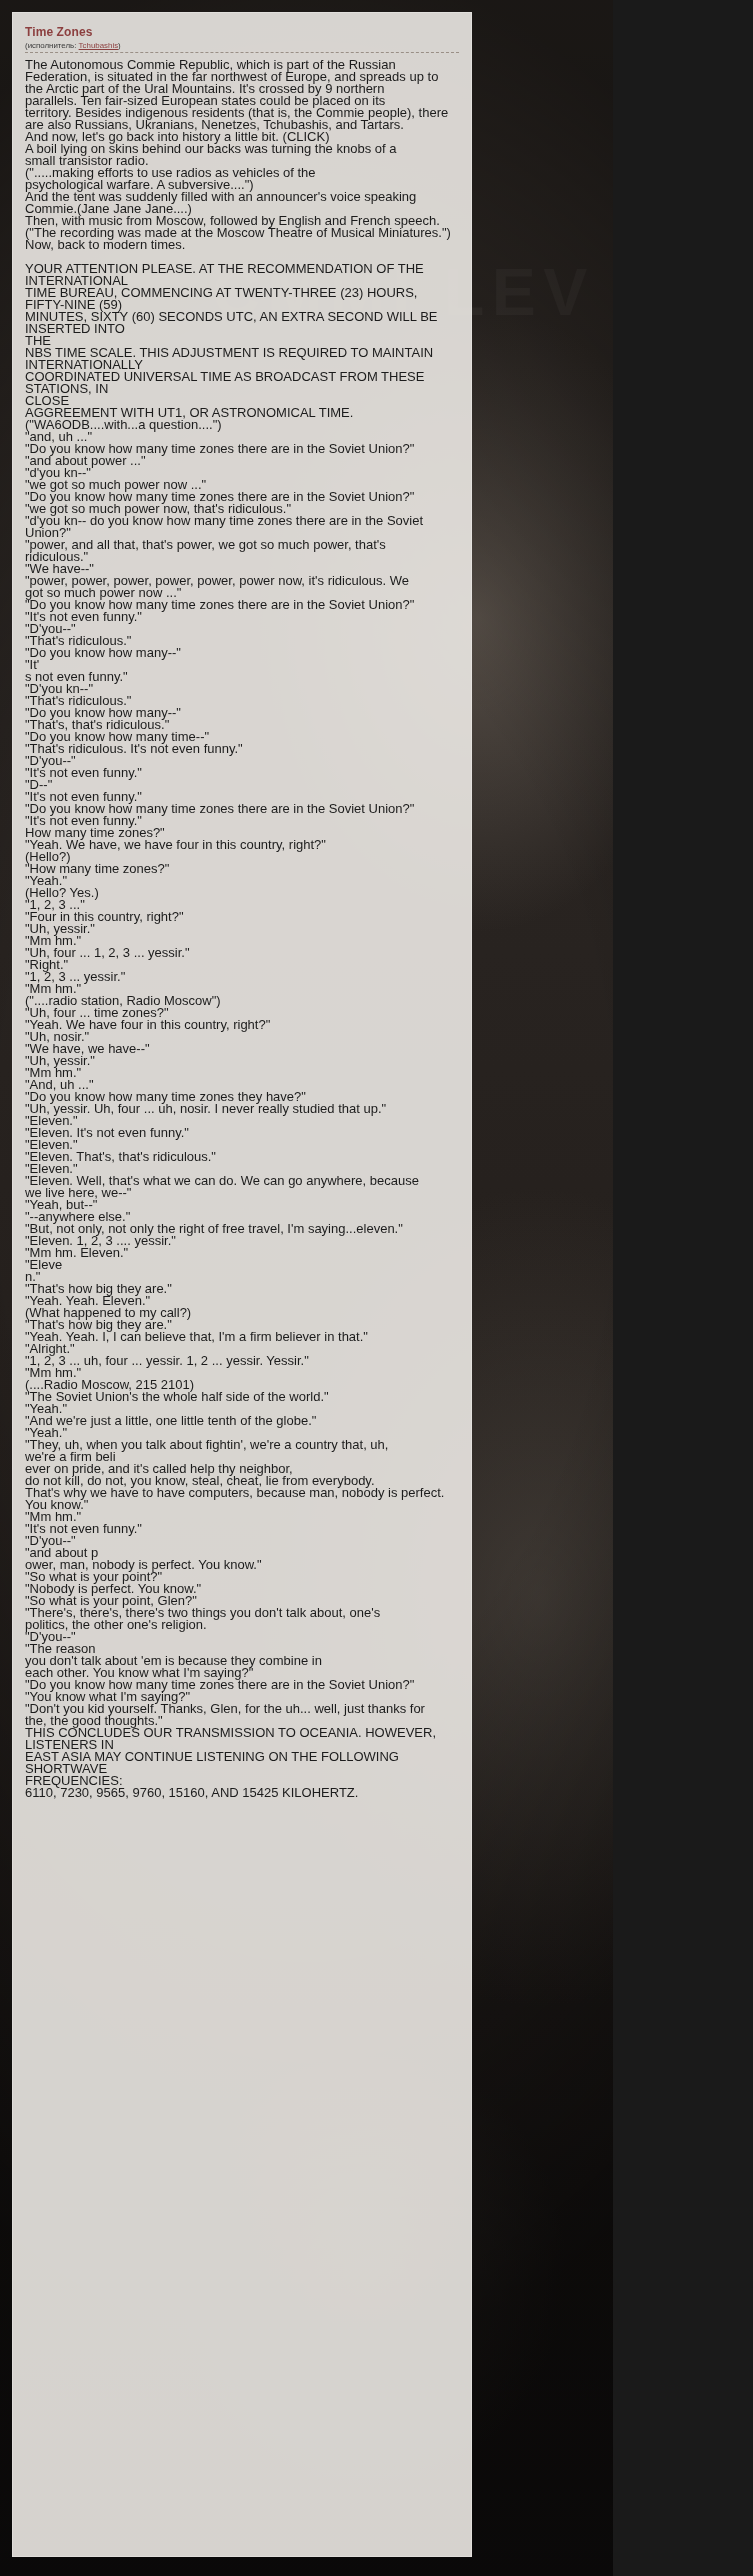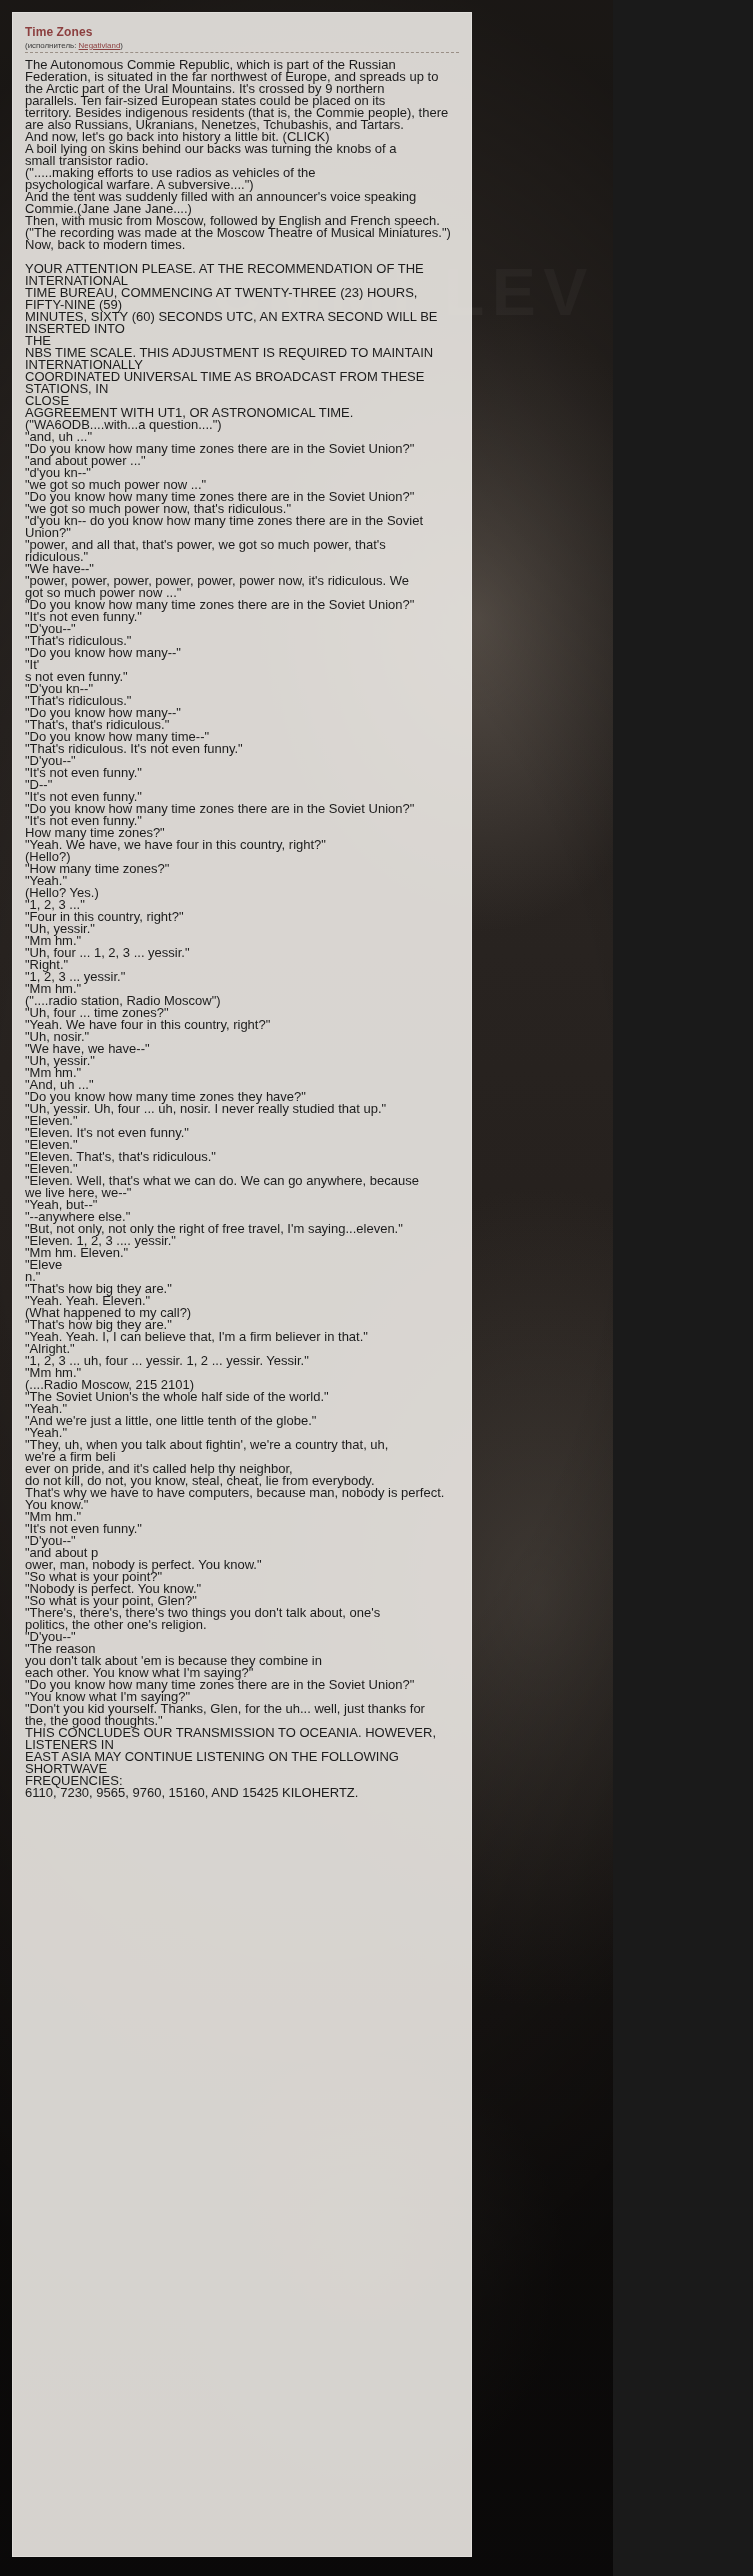--- a/index.html
+++ b/index.html
@@ -94,21 +94,21 @@
 <body>
 
 <div class="page">
   <div class="bg-photo"></div>
   <div class="bg-ghost-text">CMMI
 LEV</div>
   <div class="bg-vignette"></div>
 
   <div class="content">
     <div class="title">Time Zones</div>
-    <div class="performer"><span>(исполнитель:</span> <a href="#">Negativland</a><span>)</span></div>
+    <div class="performer"><span>(исполнитель:</span> <a href="#">Tchubashis</a><span>)</span></div>
     <hr class="rule">
     <div class="lyrics">The Autonomous Commie Republic, which is part of the Russian
 Federation, is situated in the far northwest of Europe, and spreads up to
 the Arctic part of the Ural Mountains. It's crossed by 9 northern
 parallels. Ten fair-sized European states could be placed on its
 territory. Besides indigenous residents (that is, the Commie people), there
 are also Russians, Ukranians, Nenetzes, Tchubashis, and Tartars.
 And now, let's go back into history a little bit. (CLICK)
 A boil lying on skins behind our backs was turning the knobs of a
 small transistor radio.

